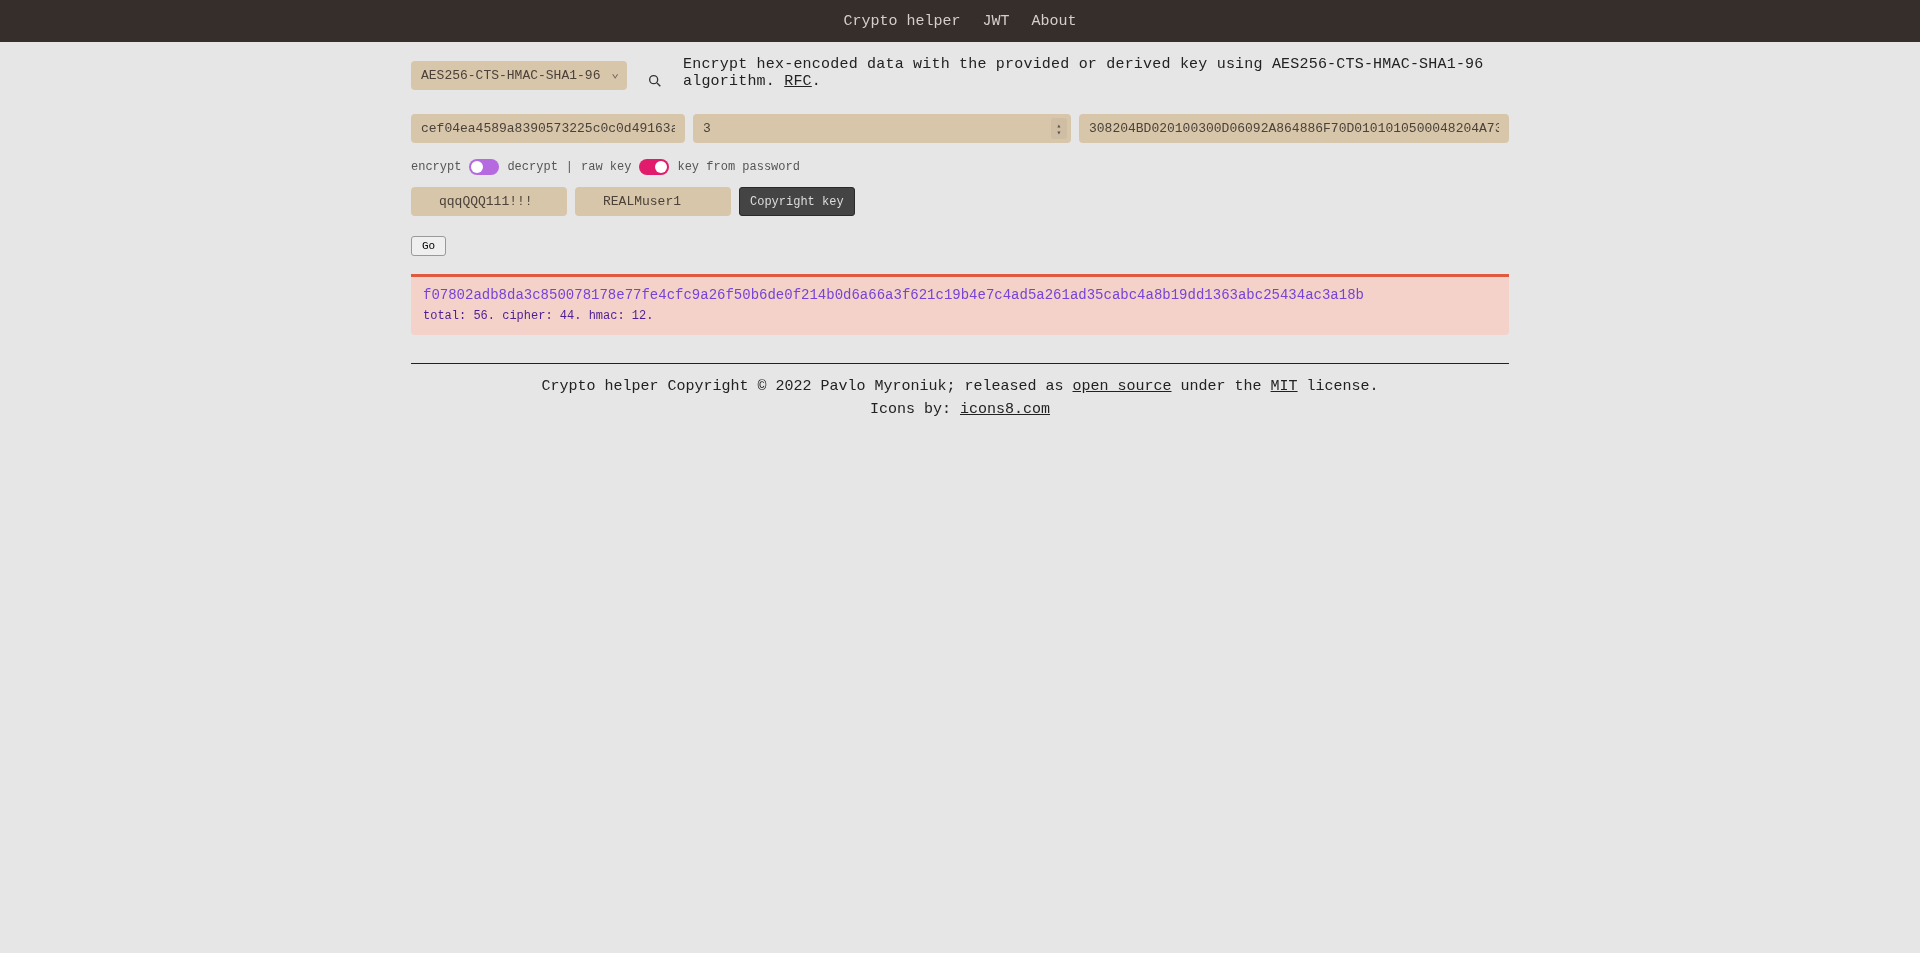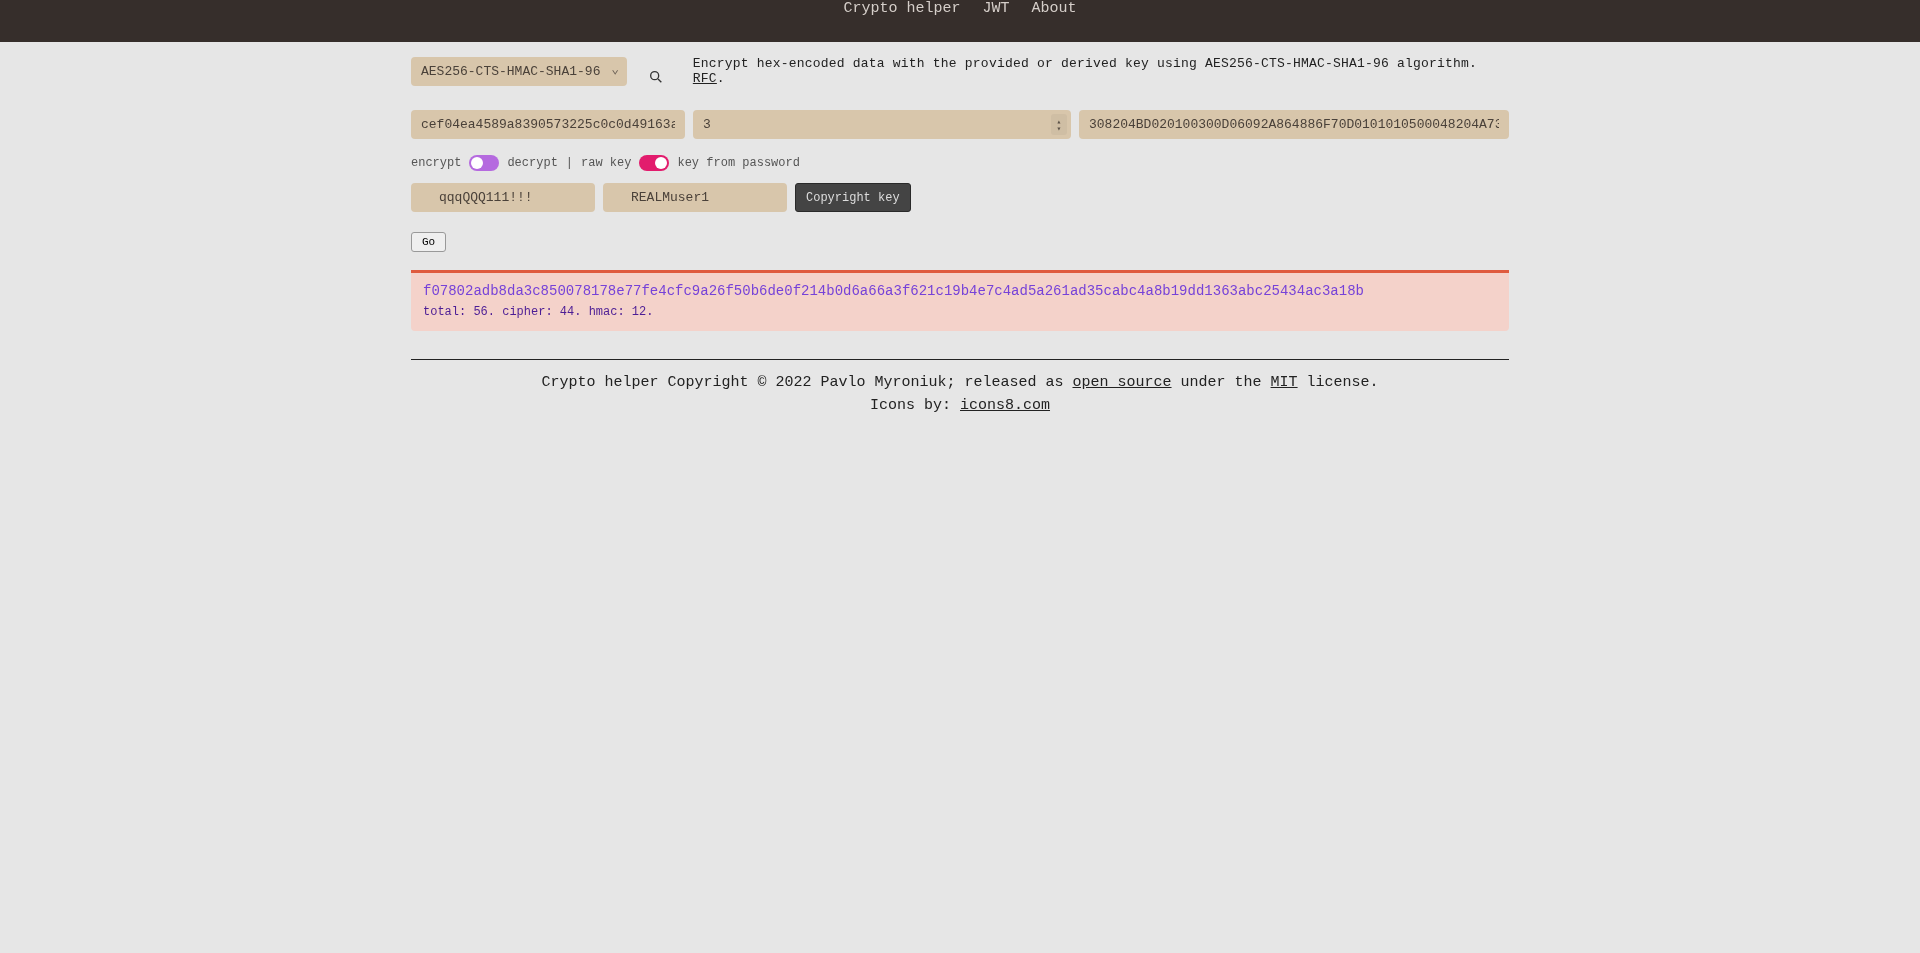--- a/index.html
+++ b/index.html
@@ -7,21 +7,21 @@
     font-family: "SFMono-Regular", Consolas, "Liberation Mono", Menlo, monospace;
     background: #e6e6e6;
     color: #222;
     font-size: 14px;
   }
   .topbar {
     background: #362e2b;
     height: 42px;
     display: flex;
     justify-content: center;
-    align-items: flex-start;
+    align-items: center;
     gap: 22px;
   }
   .topbar a {
     color: #d5cec9;
     text-decoration: none;
     font-size: 15px;
   }
   .container {
     max-width: 1098px;
     margin: 0 auto;
@@ -48,23 +48,22 @@
     color: #6b6056;
     font-size: 13px;
     pointer-events: none;
   }
   .search-icon {
     width: 18px; height: 18px;
     display: inline-flex; align-items: center; justify-content: center;
   }
   .search-icon svg { width: 16px; height: 16px; }
   .desc {
-    font-size: 13px;
+    font-size: 15px;
     color: #222;
-    margin-left: 8px;
     letter-spacing: 0.2px;
   }
   .desc a { color: #222; text-decoration: underline; }
   .inputs-row {
     display: flex;
     gap: 8px;
     margin-top: 24px;
   }
   .text-input {
     background: #d8c6ab;
@@ -129,21 +128,21 @@
   }
   .toggle.purple { background: #b56adf; }
   .toggle.purple .knob { left: 2px; }
   .toggle.pink { background: #e21c6d; }
   .toggle.pink .knob { right: 2px; }
   .pwd-row {
     display: flex;
     gap: 8px;
     margin-top: 12px;
   }
-  .pwd-row .text-input { width: 184px; padding-left: 28px; }
+  .pwd-row .text-input { width: 156px; padding-left: 28px; }
   .gen-btn {
     background: #444;
     color: #ddd;
     border: 1px solid #2a2a2a;
     border-radius: 3px;
     padding: 4px 10px;
     font-family: inherit;
     font-size: 12px;
     cursor: pointer;
   }

